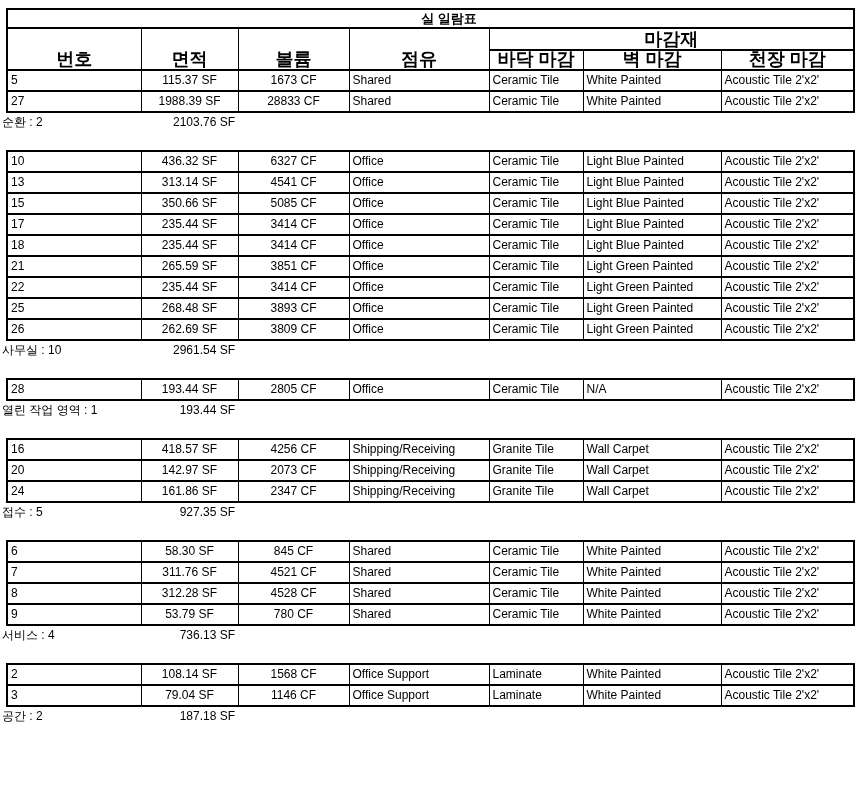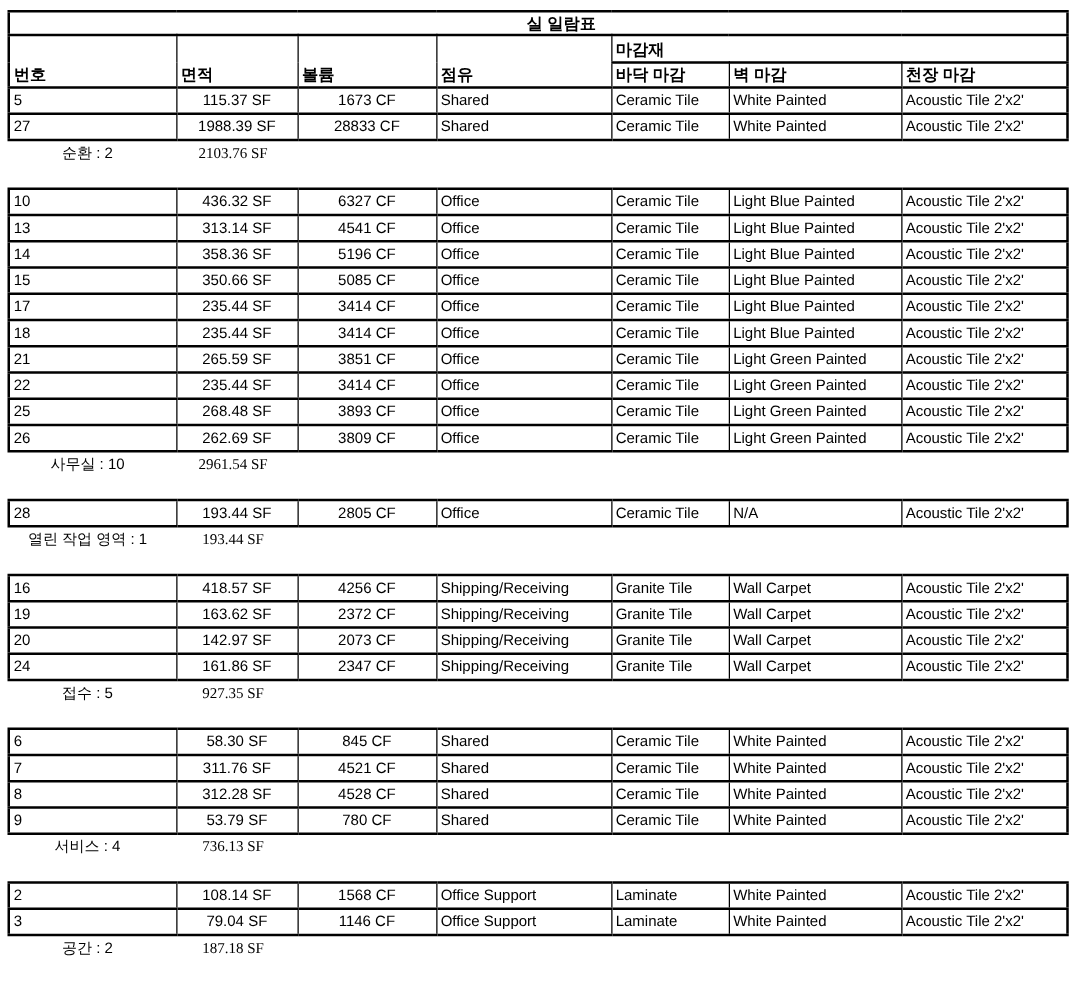--- a/index.html
+++ b/index.html
@@ -42,42 +42,42 @@
   tr.title-row td {
     text-align: center;
     font-weight: bold;
     font-size: 13px;
     padding-left: 40px;
   }
   tr.head1 { height: 22px; }
   tr.head2 { height: 18px; }
   table.grid th {
     font-weight: bold;
-    font-size: 13px;
-    text-align: left;
+    font-size: 18px;
+    text-align: center;
     vertical-align: bottom;
     padding-bottom: 2px;
   }
   th.finish-group { vertical-align: middle; padding-bottom: 1px; }
   tr.data-row { height: 21px; }
   tr.data-row td { vertical-align: middle; }
   td.c0, td.c3, td.c4, td.c5, td.c6 { text-align: left; }
   td.c1, td.c2 { text-align: center; }
 
   .gfooter {
     display: flex;
     align-items: center;
     height: 16px;
     margin: 1px 0 0 -4px;
     font-size: 12px;
     line-height: 15px;
     white-space: nowrap;
   }
-  .glabel { width: 136px; text-align: center; }
-  .gtotal { width: 97px; text-align: center; font-family: Liberation Serif, serif; }
+  .glabel { width: 136px; text-align: left; }
+  .gtotal { width: 97px; text-align: right; }
 </style>
 </head>
 <body>
 
 <div class="sheet" id="sheet-root">
     <section class="group">
       <table class="grid">
         <colgroup>
           <col style="width: 134px;">
           <col style="width: 97px;">
@@ -154,29 +154,20 @@
           <tr class="data-row">
             <td class="c0">13</td>
             <td class="c1">313.14 SF</td>
             <td class="c2">4541 CF</td>
             <td class="c3">Office</td>
             <td class="c4">Ceramic Tile</td>
             <td class="c5">Light Blue Painted</td>
             <td class="c6">Acoustic Tile 2'x2'</td>
           </tr>
           <tr class="data-row">
-            <td class="c0">14</td>
-            <td class="c1">358.36 SF</td>
-            <td class="c2">5196 CF</td>
-            <td class="c3">Office</td>
-            <td class="c4">Ceramic Tile</td>
-            <td class="c5">Light Blue Painted</td>
-            <td class="c6">Acoustic Tile 2'x2'</td>
-          </tr>
-          <tr class="data-row">
             <td class="c0">15</td>
             <td class="c1">350.66 SF</td>
             <td class="c2">5085 CF</td>
             <td class="c3">Office</td>
             <td class="c4">Ceramic Tile</td>
             <td class="c5">Light Blue Painted</td>
             <td class="c6">Acoustic Tile 2'x2'</td>
           </tr>
           <tr class="data-row">
             <td class="c0">17</td>
@@ -282,29 +273,20 @@
           <tr class="data-row">
             <td class="c0">16</td>
             <td class="c1">418.57 SF</td>
             <td class="c2">4256 CF</td>
             <td class="c3">Shipping/Receiving</td>
             <td class="c4">Granite Tile</td>
             <td class="c5">Wall Carpet</td>
             <td class="c6">Acoustic Tile 2'x2'</td>
           </tr>
           <tr class="data-row">
-            <td class="c0">19</td>
-            <td class="c1">163.62 SF</td>
-            <td class="c2">2372 CF</td>
-            <td class="c3">Shipping/Receiving</td>
-            <td class="c4">Granite Tile</td>
-            <td class="c5">Wall Carpet</td>
-            <td class="c6">Acoustic Tile 2'x2'</td>
-          </tr>
-          <tr class="data-row">
             <td class="c0">20</td>
             <td class="c1">142.97 SF</td>
             <td class="c2">2073 CF</td>
             <td class="c3">Shipping/Receiving</td>
             <td class="c4">Granite Tile</td>
             <td class="c5">Wall Carpet</td>
             <td class="c6">Acoustic Tile 2'x2'</td>
           </tr>
           <tr class="data-row">
             <td class="c0">24</td>

